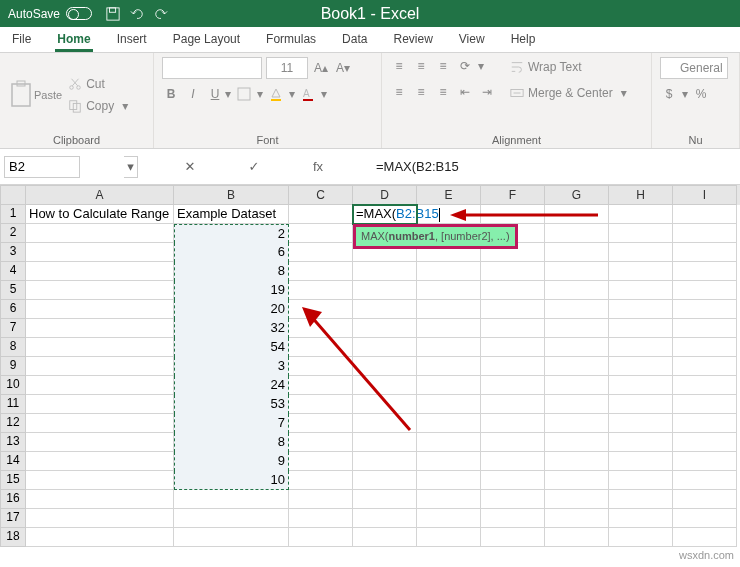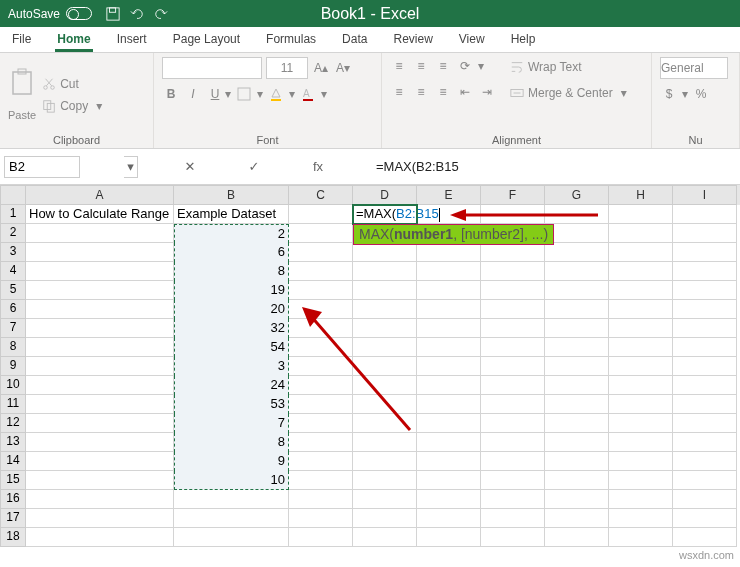--- a/index.html
+++ b/index.html
@@ -17,21 +17,21 @@
 
 .tabs { height: 26px; background: #fff; display: flex; align-items: flex-end; padding: 0 10px; border-bottom: 1px solid #d4d4d4; gap: 22px; font-size: 12px; color: #444; }
 .tab { padding: 4px 2px 6px; cursor: pointer; }
 .tab.active { color: #217346; font-weight: 600; border-bottom: 3px solid #217346; padding-bottom: 3px; }
 
 
 .ribbon { height: 96px; background: #f3f2f1; border-bottom: 1px solid #d4d4d4; display: flex; color: #888; font-size: 12px; }
 .group { border-right: 1px solid #e1dfdd; padding: 4px 8px 2px; display: flex; flex-direction: column; }
 .group-body { flex: 1; display: flex; gap: 6px; }
 .group-label { text-align: center; font-size: 11px; color: #666; padding-top: 2px; }
-.btncol { display: flex; flex-direction: column; justify-content: center; align-items: center; gap: 11px; font-size: 11px; }
+.btncol { display: flex; justify-content: center; align-items: center; gap: 0; font-size: 11px; }
 .bigicon { width: 26px; height: 30px; }
 .smallbtn { display: flex; align-items: center; gap: 4px; height: 20px; }
 .smicon { width: 14px; height: 14px; }
 .fontrows { display: flex; flex-direction: column; gap: 6px; }
 .fontrow { display: flex; gap: 4px; align-items: center; }
 .fontsel { width: 100px; height: 22px; border: 1px solid #ccc; background: #fff; }
 .fontsize { width: 42px; height: 22px; border: 1px solid #ccc; background: #fff; font-size: 12px; text-align: center; line-height: 20px; }
 .ribicon { width: 18px; height: 18px; display: inline-flex; align-items: center; justify-content: center; }
 
 
@@ -50,21 +50,21 @@
 .rh { width: 26px; border: 1px solid #ccc; border-top: none; background: #e6e6e6; text-align: center; line-height: 17px; font-size: 12px; }
 .cell { border-right: 1px solid #d4d4d4; border-bottom: 1px solid #d4d4d4; padding: 0 3px; line-height: 17px; overflow: hidden; white-space: nowrap; }
 .cA { width: 148px; }
 .cB { width: 115px; }
 .cC { width: 64px; }
 .cD { width: 64px; }
 .cE, .cF, .cG, .cH, .cI { width: 64px; }
 .num { text-align: right; }
 .selrange { background: #eef3f7; }
 .editing { outline: 2px solid #217346; outline-offset: -1px; background: #fff; overflow: visible; position: relative; z-index: 5; }
-.tooltip { position: absolute; top: 19px; left: 0; background: #84cc16; border: 1px solid #be185d; font-size: 14px; padding: 1px 5px; color: #555; white-space: nowrap; z-index: 10; }
+.tooltip { position: absolute; top: 19px; left: 0; background: #86efac; border: 3px solid #be185d; font-size: 11px; padding: 1px 5px; color: #555; white-space: nowrap; z-index: 10; }
 .cursor { display:inline-block;width:1px;height:14px;background:#000;vertical-align:middle;margin-left:0; }
 
 
 .arrow { position: absolute; z-index: 20; }
 .watermark { position: absolute; bottom: 6px; right: 6px; font-size: 11px; color: #999; }
 </style>
 </head>
 <body>
 
 <div class="titlebar">
@@ -206,21 +206,21 @@
             <span style="margin-left:4px">▾</span>
         </div>
       </div>
     </div>
     <div class="group-label">Alignment</div>
   </div>
 
   <div class="group" style="flex:1">
     <div class="group-body fontrows">
       <div class="fontrow">
-          <div style="width:68px;height:22px;border:1px solid #ccc;background:#fff;padding:0 0;line-height:20px">General</div>
+          <div style="width:68px;height:22px;border:1px solid #ccc;background:#fff;padding:0 19px;line-height:20px">General</div>
         </div>
       <div class="fontrow">
         <span class="ribicon">$</span>
           <span>▾</span>
         <span class="ribicon">%</span>
       </div>
     </div>
     <div class="group-label">Nu</div>
   </div>
 </div>

